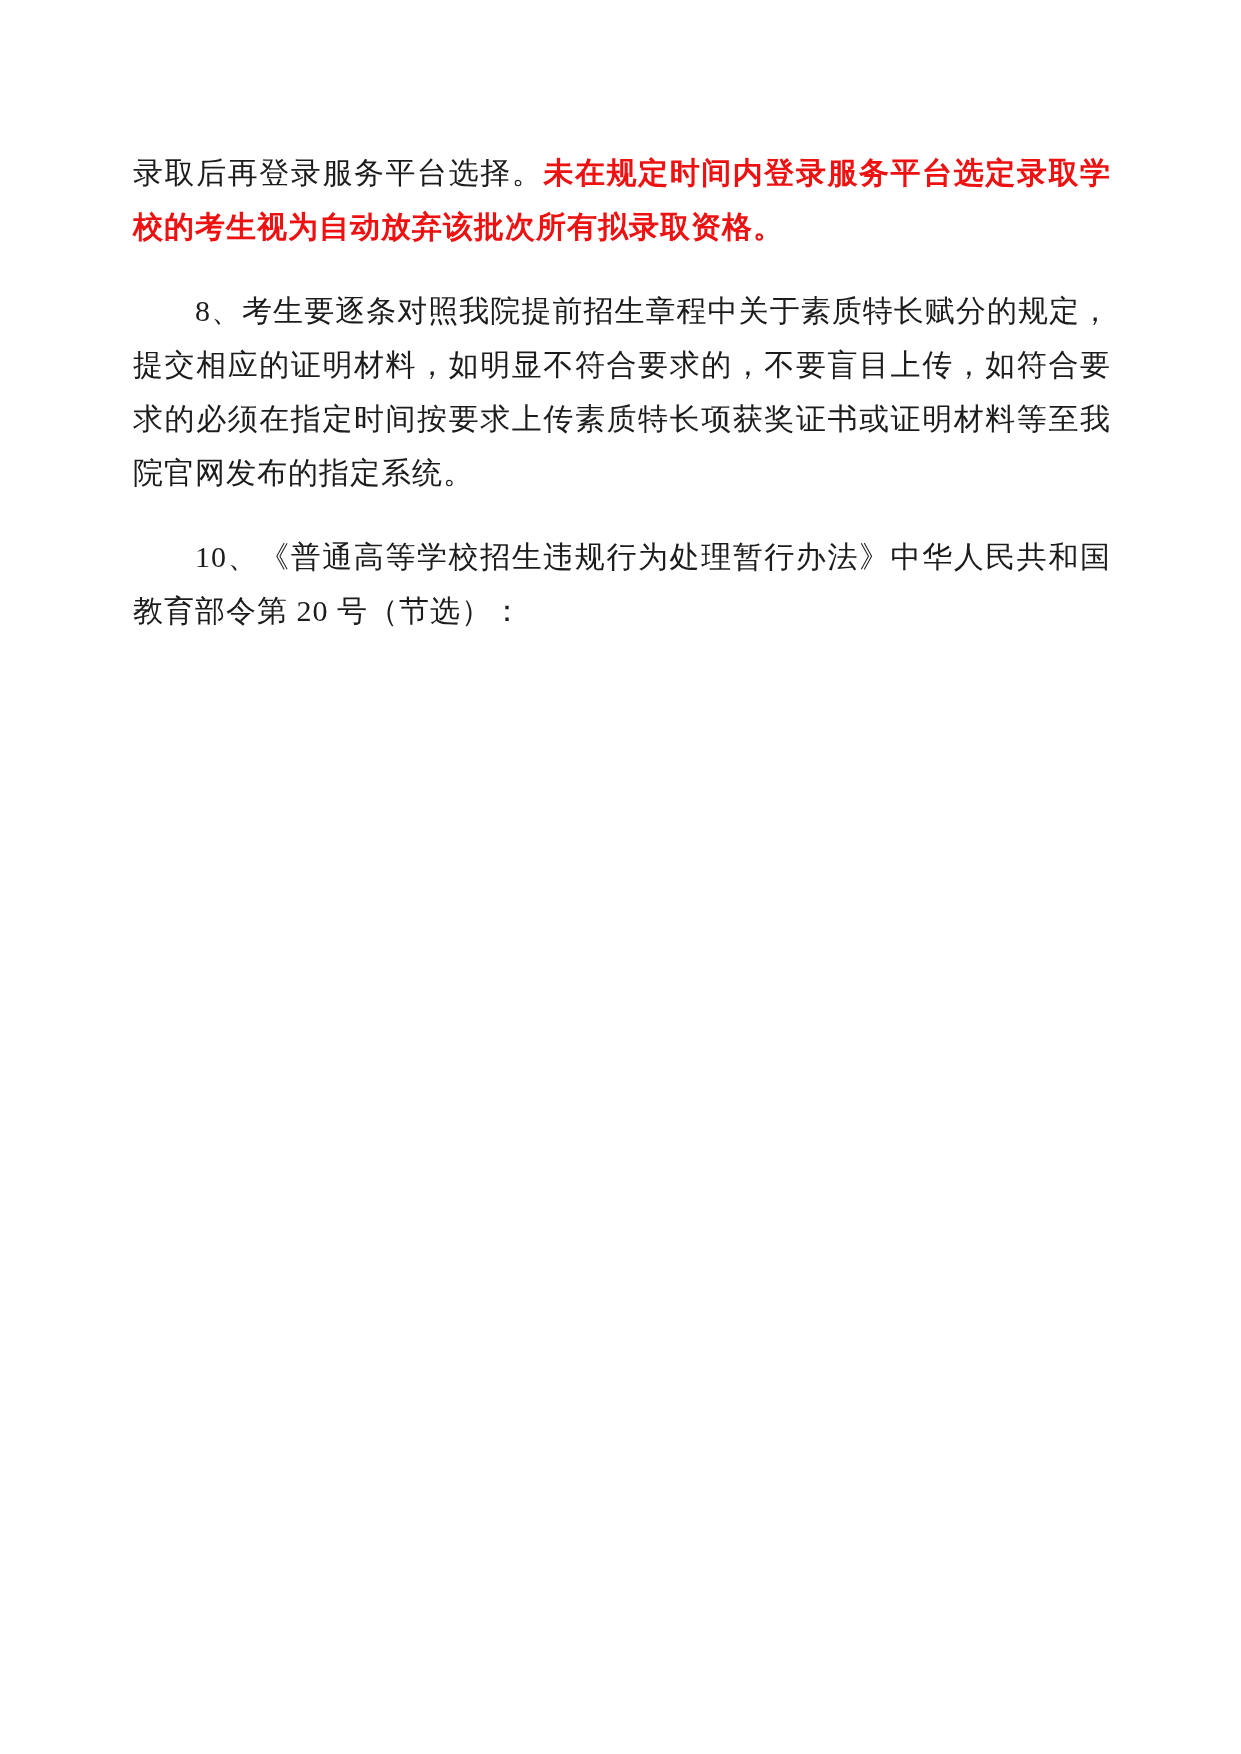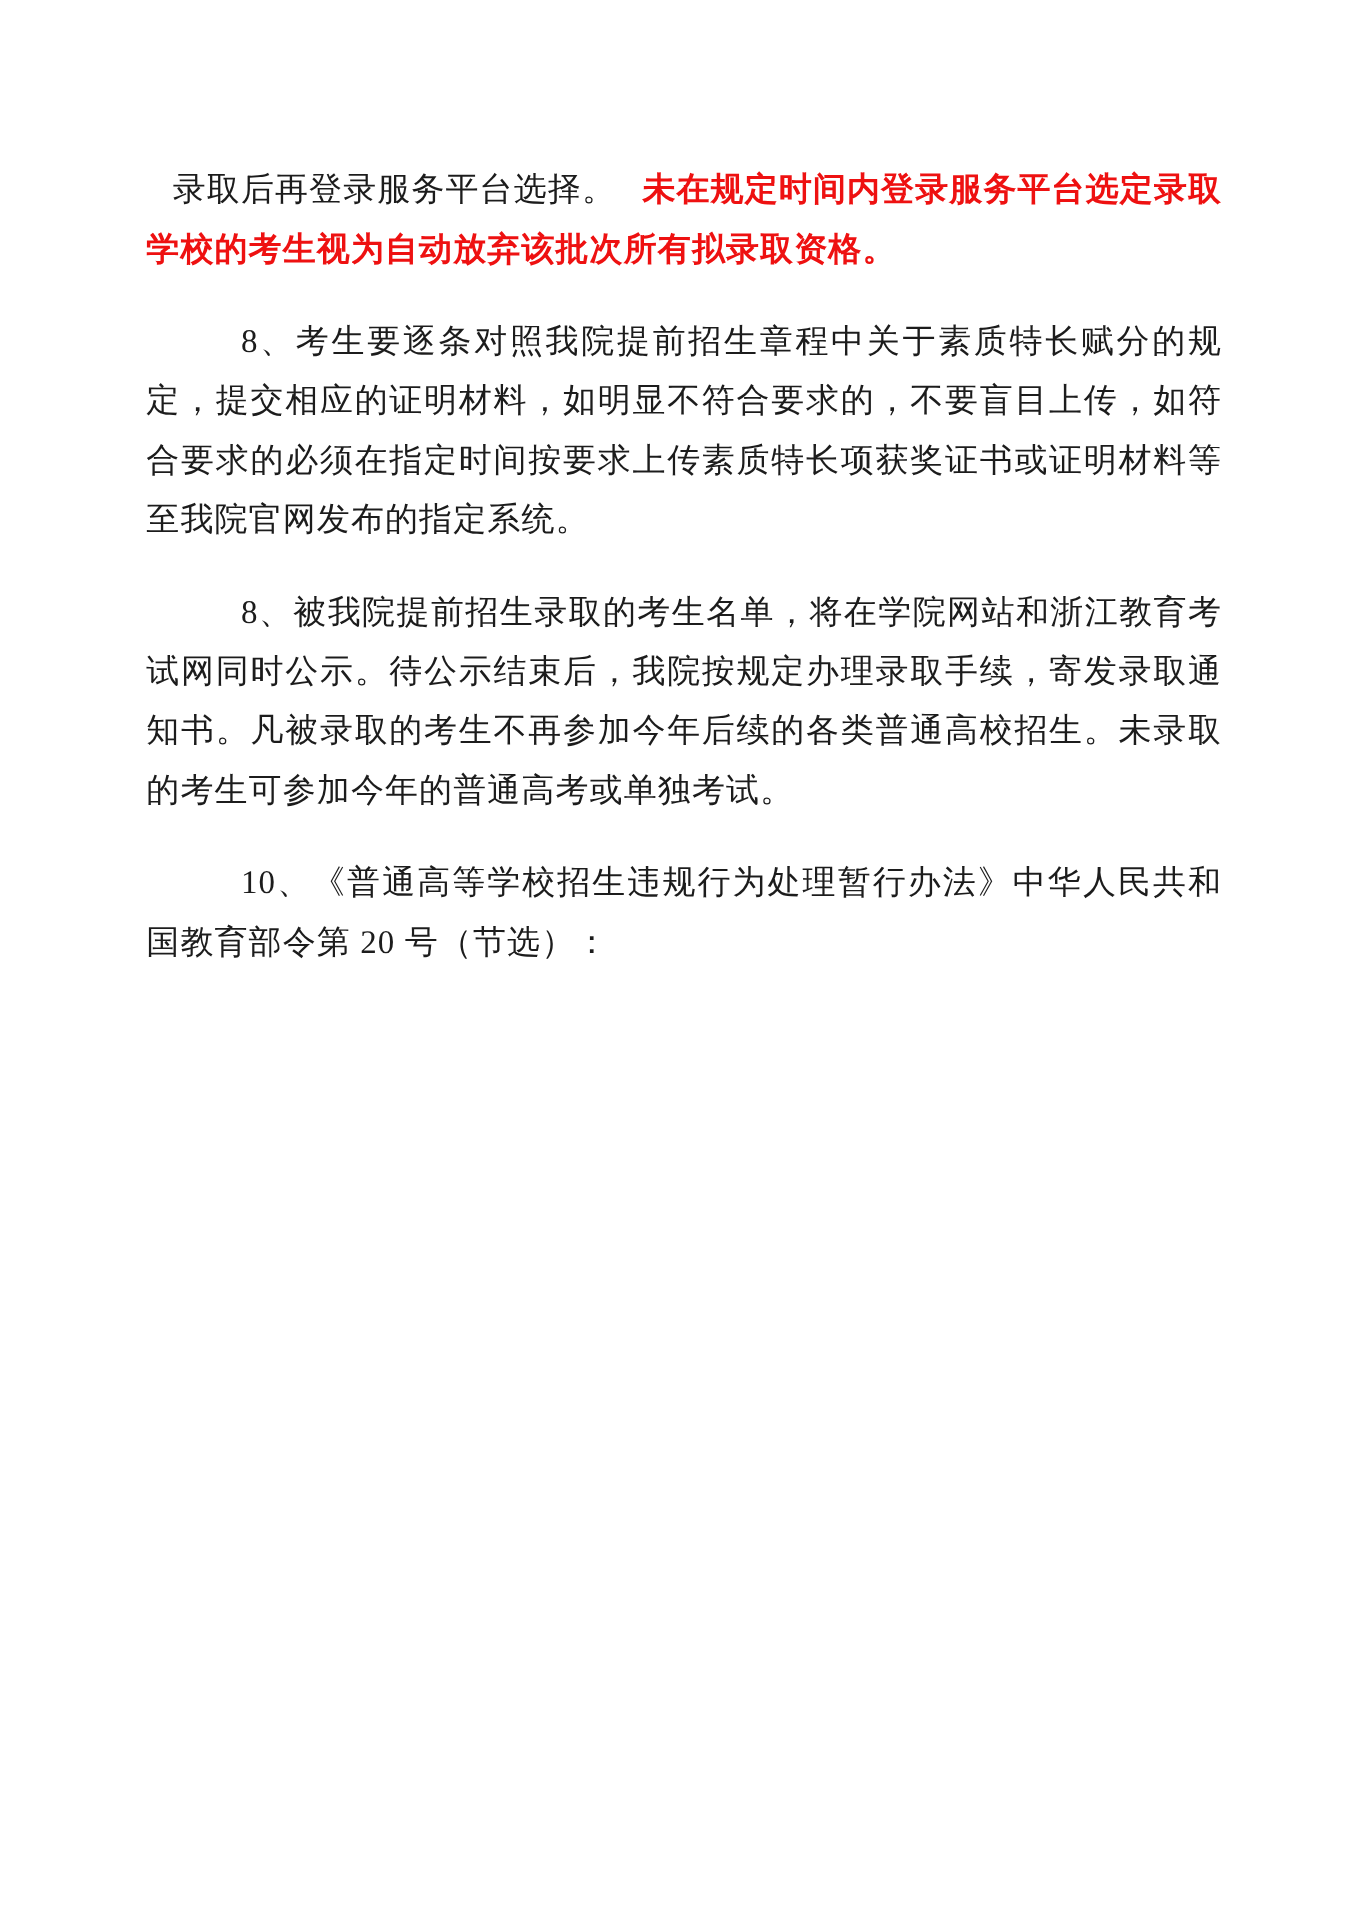--- a/index.html
+++ b/index.html
@@ -32,21 +32,20 @@
     word-break: break-all;
   }
   .para.indent {
     text-indent: 62px;
   }
   .para.mb0 {
     margin-bottom: 0;
   }
   .seg {
     font-family: "Liberation Serif", serif;
-    margin-left: 24px;
   }
   .seg.red {
     color: #ee1111;
     font-weight: bold;
     font-family: "Liberation Sans", sans-serif;
   }
 </style>
 </head>
 <body>
 
@@ -56,23 +55,20 @@
     <div class="para">
       <span class="seg">录取后再登录服务平台选择。</span><span class="seg red">未在规定时间内登录服务平台选定录取学校的考生视为自动放弃该批次所有拟录取资格。</span>
     </div>
 
 
     <div class="para indent">
       <span class="seg">8、考生要逐条对照我院提前招生章程中关于素质特长赋分的规定，提交相应的证明材料，如明显不符合要求的，不要盲目上传，如符合要求的必须在指定时间按要求上传素质特长项获奖证书或证明材料等至我院官网发布的指定系统。</span>
     </div>
 
 
-    <div class="para indent">
-      <span class="seg">8、被我院提前招生录取的考生名单，将在学院网站和浙江教育考试网同时公示。待公示结束后，我院按规定办理录取手续，寄发录取通知书。凡被录取的考生不再参加今年后续的各类普通高校招生。未录取的考生可参加今年的普通高考或单独考试。</span>
-    </div>
 
 
     <div class="para indent mb0">
       <span class="seg">10、《普通高等学校招生违规行为处理暂行办法》中华人民共和国教育部令第 20 号（节选）：</span>
     </div>
 
 
   </div>
 </div>
 

